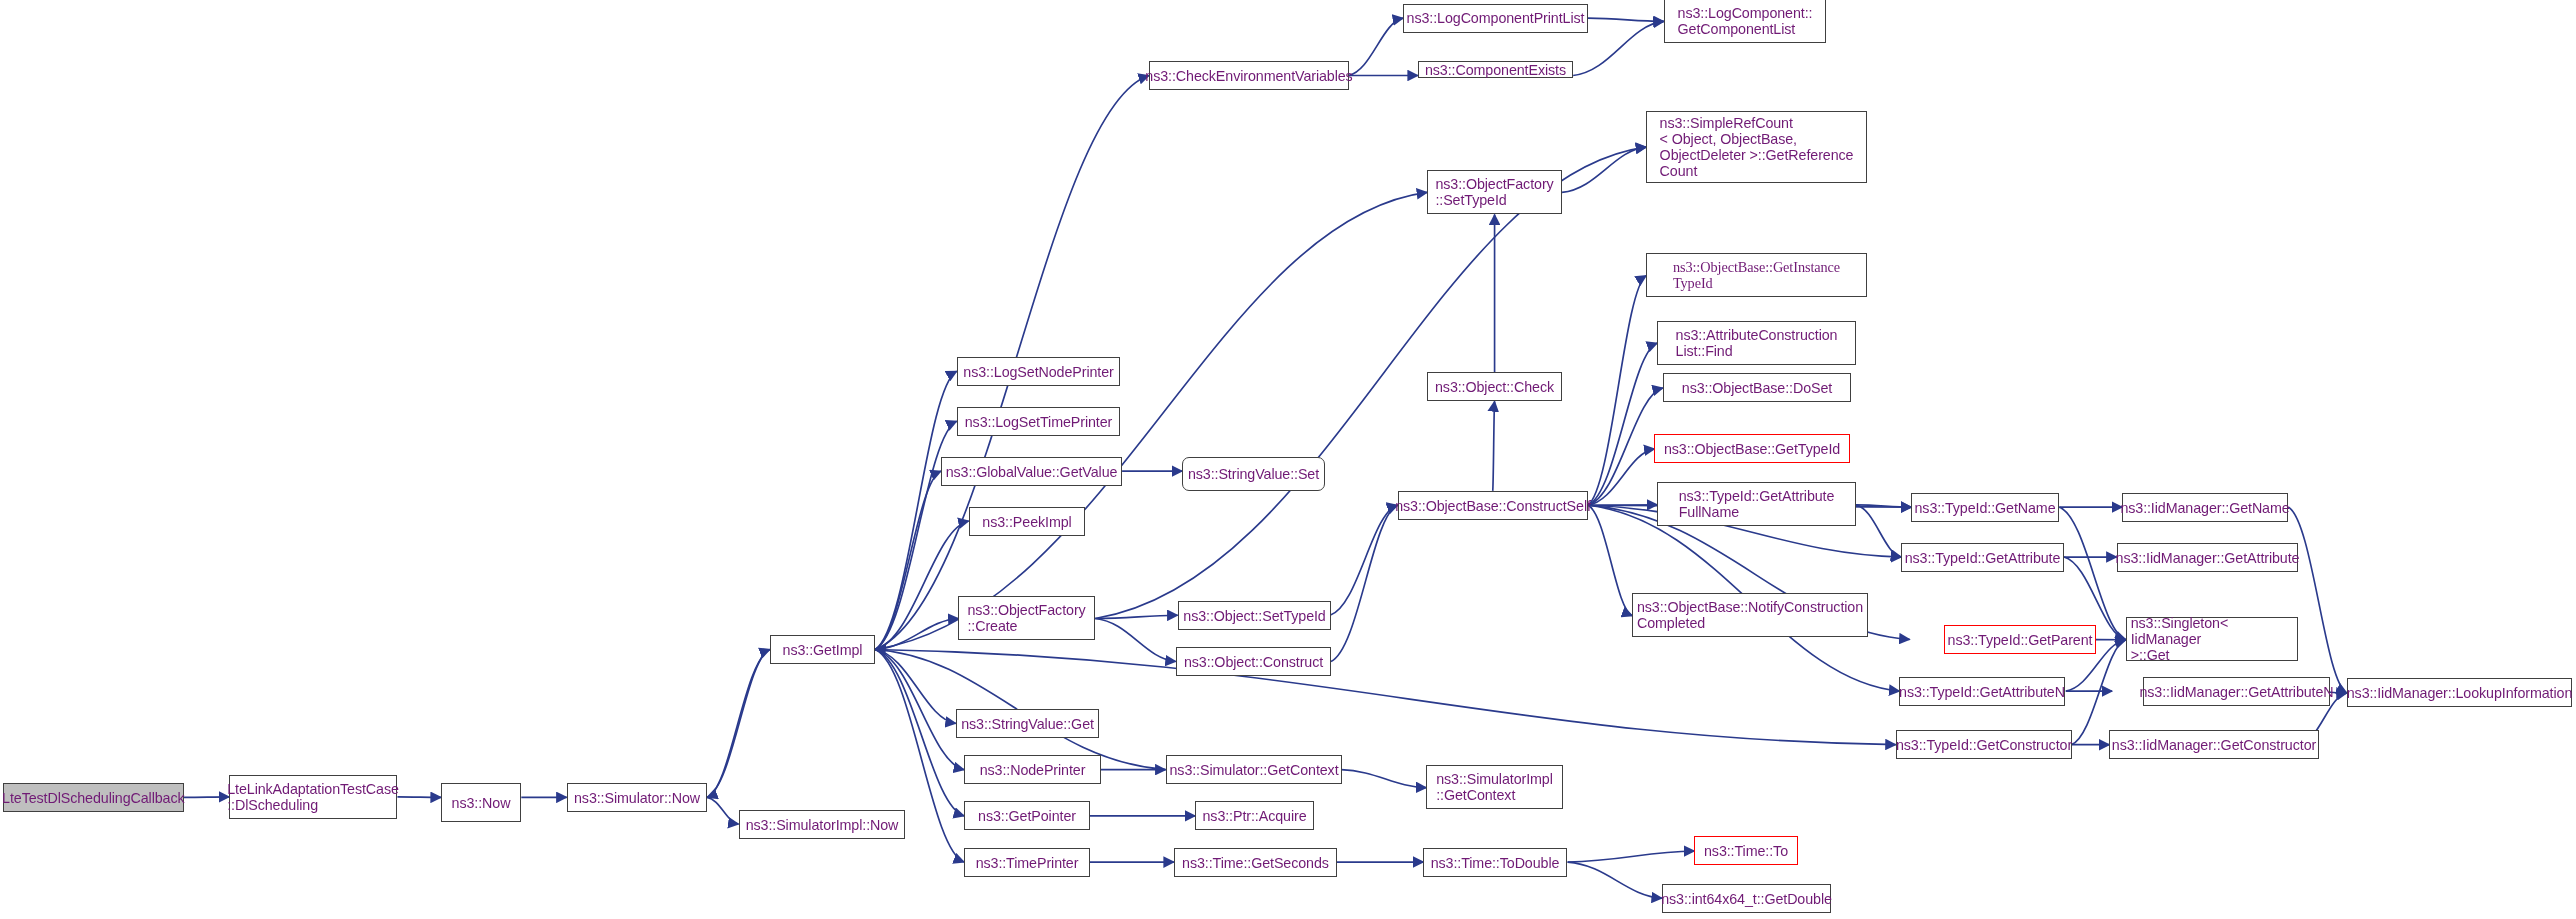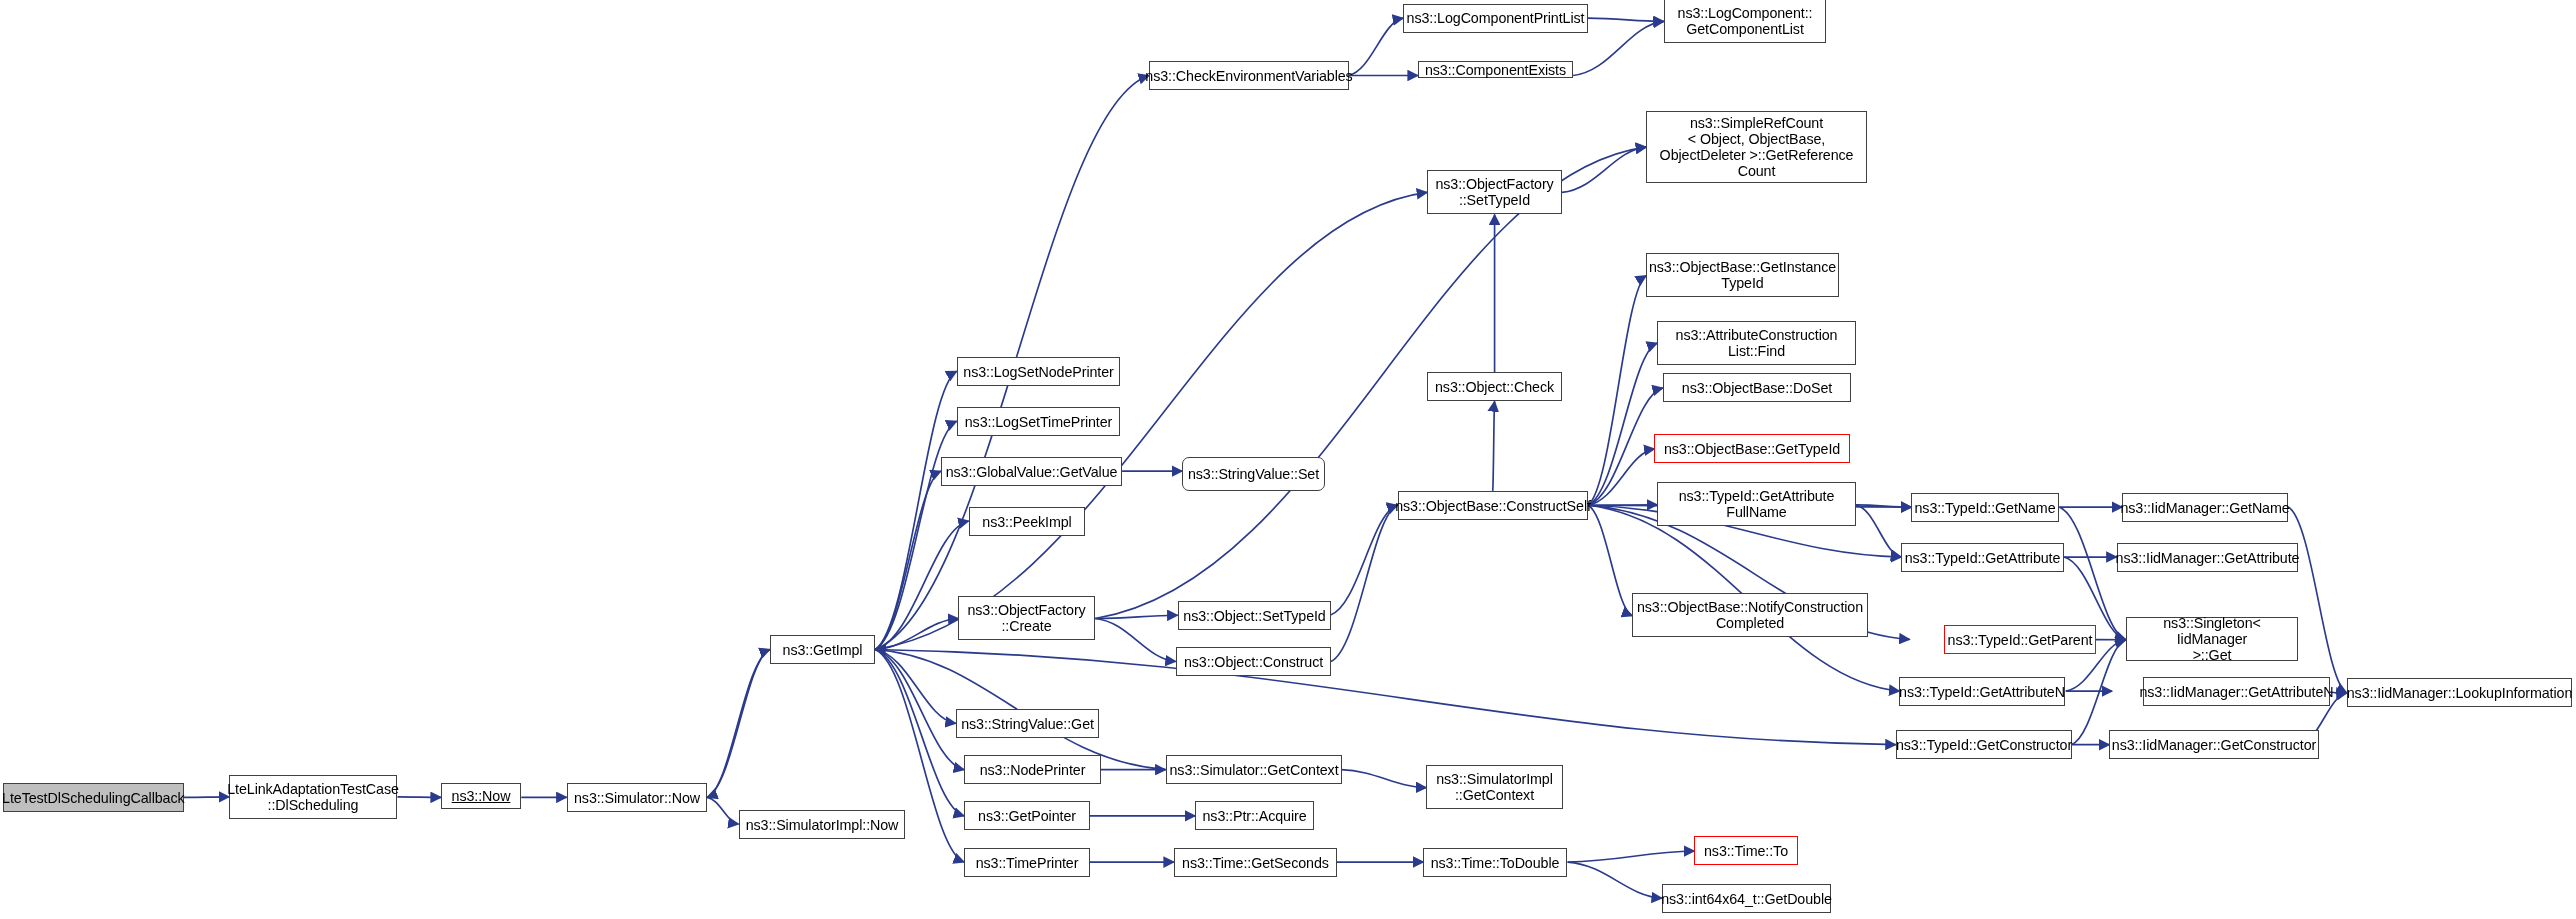--- a/index.html
+++ b/index.html
@@ -23,22 +23,21 @@
     pointer-events: none;
   }
   .node {
     position: absolute;
     box-sizing: border-box;
     background: #ffffff;
     border: 0.9px solid #404040;
     display: flex;
     align-items: center;
     justify-content: center;
-    text-align: center;
-    color: #000000;
+    color: #701a75;
     font-size: 14.3px;
     line-height: 1.12;
     letter-spacing: -0.1px;
     white-space: pre-line;
     padding: 0 3.7px;
     z-index: 5;
   }
   .node.root {
     background: #bfbfbf;
     border-color: #404040;
@@ -120,21 +119,21 @@
         <path d="M 1179 932.5 C 1217.22 932.5, 1235.42 932.5, 1270 932.5" marker-end="url(#arrow)"></path>
         <path d="M 1446 932.5 C 1485.48 932.5, 1504.28 932.5, 1540 932.5" marker-end="url(#arrow)"></path>
         <path d="M 1696 932.5 C 1753.54 931.54, 1780.94 921.22, 1833 920.5" marker-end="url(#arrow)"></path>
         <path d="M 1696 932.5 C 1738.84 935.62, 1759.24 969.16, 1798 971.5" marker-end="url(#arrow)"></path>
       </g>
   </svg>
   <div id="nodes">
       <div class="node root" style="left: 2.8px; top: 783px; width: 181px; height: 29px;">LteTestDlSchedulingCallback</div>
       <div class="node" style="left: 229px; top: 775px; width: 168px; height: 44px;">LteLinkAdaptationTestCase
 ::DlScheduling</div>
-      <div class="node" style="left: 441px; top: 783px; width: 80px; height: 26px; text-decoration: underline;">ns3::Now</div>
+      <div class="node" style="left: 441px; top: 783px; width: 80px; height: 39px;">ns3::Now</div>
       <div class="node" style="left: 567px; top: 783px; width: 140px; height: 29px;">ns3::Simulator::Now</div>
       <div class="node" style="left: 739px; top: 810px; width: 166px; height: 29px;">ns3::SimulatorImpl::Now</div>
       <div class="node" style="left: 770px; top: 635px; width: 105px; height: 29px;">ns3::GetImpl</div>
       <div class="node" style="left: 957px; top: 357px; width: 163px; height: 29px;">ns3::LogSetNodePrinter</div>
       <div class="node" style="left: 957px; top: 407px; width: 163px; height: 29px;">ns3::LogSetTimePrinter</div>
       <div class="node" style="left: 941px; top: 457px; width: 181px; height: 29px;">ns3::GlobalValue::GetValue</div>
       <div class="node" style="left: 969px; top: 507px; width: 116px; height: 29px;">ns3::PeekImpl</div>
       <div class="node" style="left: 958px; top: 596px; width: 137px; height: 44px;">ns3::ObjectFactory
 ::Create</div>
       <div class="node" style="left: 956px; top: 709px; width: 143px; height: 29px;">ns3::StringValue::Get</div>
@@ -154,21 +153,21 @@
 ::SetTypeId</div>
       <div class="node" style="left: 1427px; top: 372px; width: 135px; height: 29px;">ns3::Object::Check</div>
       <div class="node" style="left: 1398px; top: 491px; width: 190px; height: 29px;">ns3::ObjectBase::ConstructSelf</div>
       <div class="node" style="left: 1426px; top: 765px; width: 137px; height: 44px;">ns3::SimulatorImpl
 ::GetContext</div>
       <div class="node" style="left: 1423px; top: 848px; width: 144px; height: 29px;">ns3::Time::ToDouble</div>
       <div class="node" style="left: 1646px; top: 111px; width: 221px; height: 72px;">ns3::SimpleRefCount
 &lt; Object, ObjectBase,
  ObjectDeleter &gt;::GetReference
 Count</div>
-      <div class="node" style="left: 1646px; top: 253px; width: 193px; height: 44px;">ns3::ObjectBase::GetInstance
+      <div class="node" style="left: 1646px; top: 253px; width: 221px; height: 44px; font-family: Liberation Serif, serif;">ns3::ObjectBase::GetInstance
 TypeId</div>
       <div class="node" style="left: 1657px; top: 321px; width: 199px; height: 44px;">ns3::AttributeConstruction
 List::Find</div>
       <div class="node" style="left: 1663px; top: 373px; width: 188px; height: 29px;">ns3::ObjectBase::DoSet</div>
       <div class="node highlight" style="left: 1654px; top: 434px; width: 196px; height: 29px;">ns3::ObjectBase::GetTypeId</div>
       <div class="node" style="left: 1657px; top: 482px; width: 199px; height: 44px;">ns3::TypeId::GetAttribute
 FullName</div>
       <div class="node" style="left: 1632px; top: 593px; width: 236px; height: 44px;">ns3::ObjectBase::NotifyConstruction
 Completed</div>
       <div class="node" style="left: 1911px; top: 493px; width: 148px; height: 29px;">ns3::TypeId::GetName</div>

